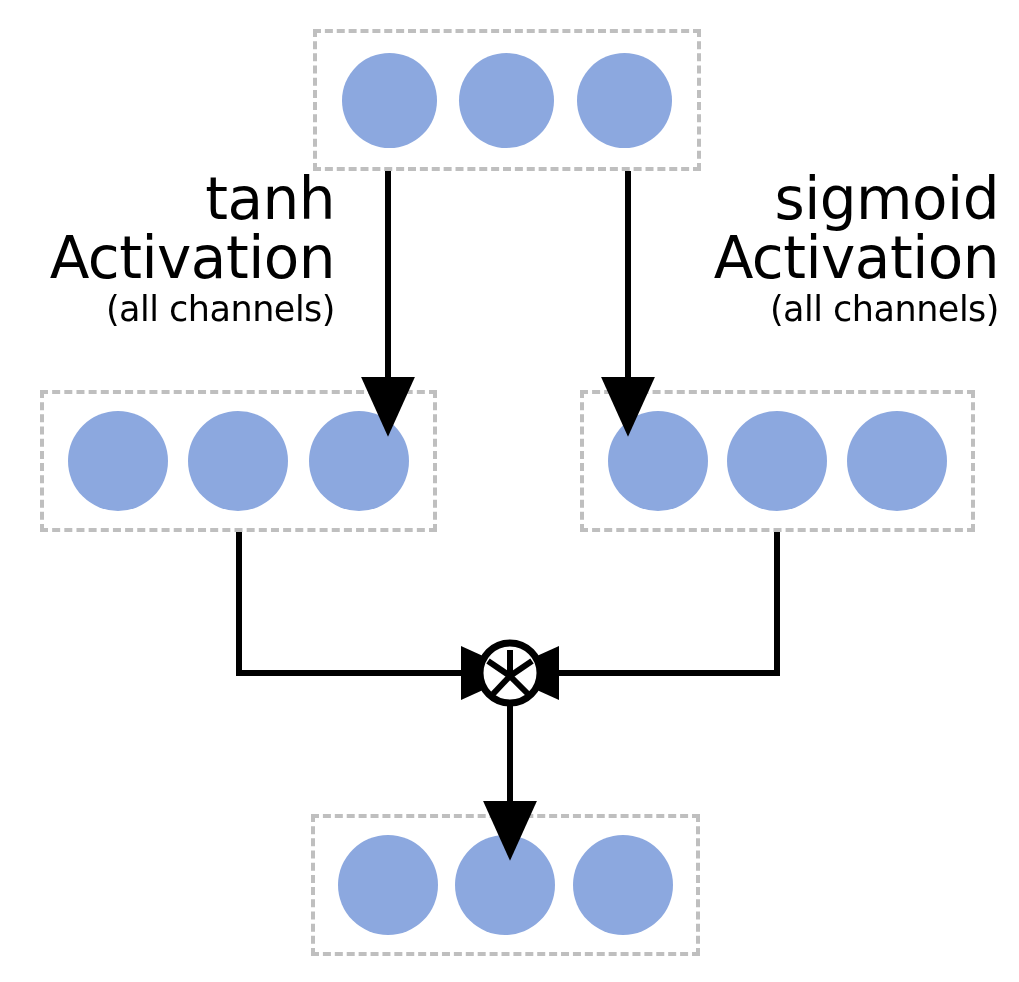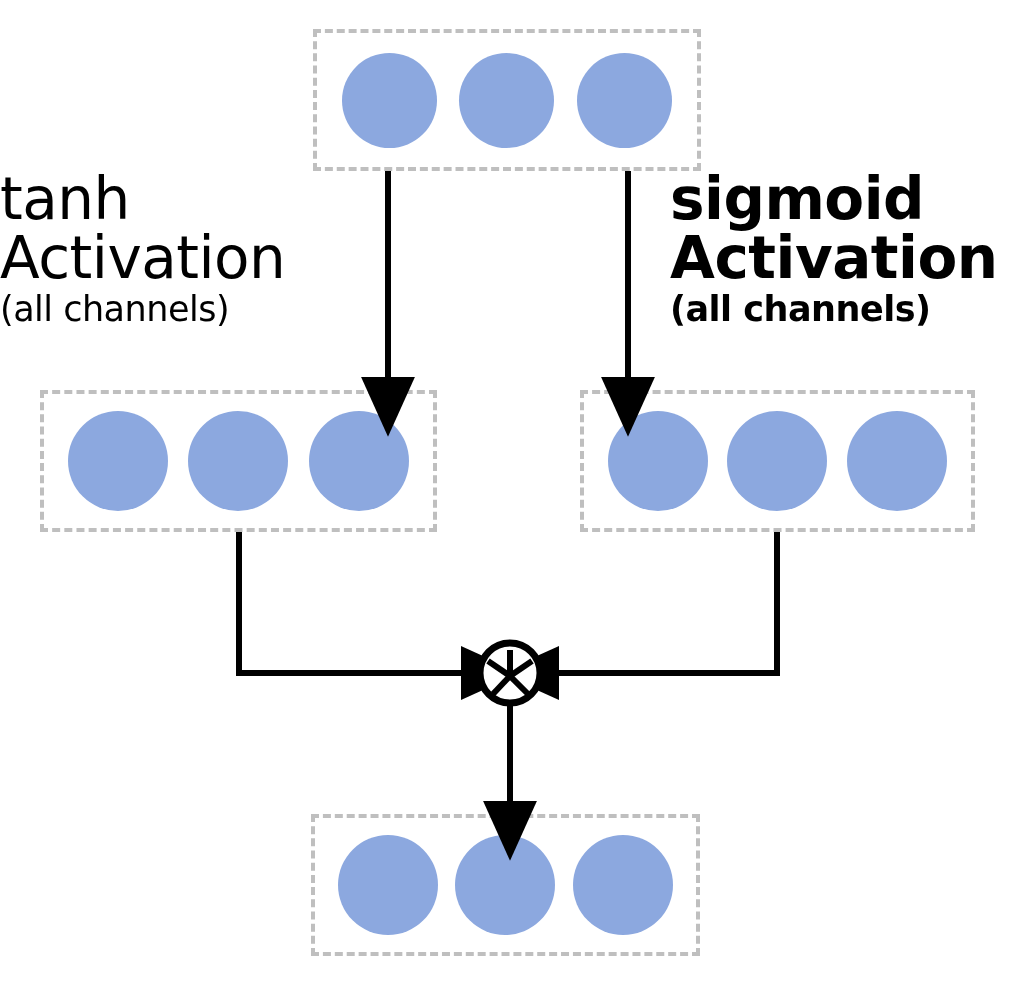--- a/index.html
+++ b/index.html
@@ -31,21 +31,21 @@
   }
   .unit-circle {
     border-radius: 50%;
     background: #8ca8df;
     flex: 0 0 auto;
   }
   
   .act-label {
     position: absolute;
     color: #000000;
-    text-align: left;
+    text-align: right;
     line-height: 1.02;
     white-space: nowrap;
   }
   .act-label .act-name,
   .act-label .act-word {
     display: block;
     font-size: 58px;
     letter-spacing: -0.5px;
   }
   .act-label .act-sub {
@@ -92,21 +92,21 @@
     <span class="unit-circle" style="width: 100px; height: 100px; background: rgb(140, 168, 223);"></span>
     <span class="unit-circle" style="width: 100px; height: 100px; background: rgb(140, 168, 223);"></span>
   </div>
 
   <div class="act-label" id="label-left" style="left: 0px; top: 170px; width: 335px;">
     <span class="act-name">tanh</span>
     <span class="act-word">Activation</span>
     <span class="act-sub">(all channels)</span>
   </div>
 
-  <div class="act-label" id="label-right" style="left: 670px; top: 170px; width: 329px; font-weight: bold;">
+  <div class="act-label" id="label-right" style="left: 670px; top: 170px; width: 329px;">
     <span class="act-name">sigmoid</span>
     <span class="act-word">Activation</span>
     <span class="act-sub">(all channels)</span>
   </div>
 
   <svg id="wires" viewBox="0 0 1019 982">
     <defs>
       <marker id="arrow-down-head" markerWidth="11" markerHeight="9" refX="0.2" refY="4.5" orient="auto" markerUnits="strokeWidth">
         <path d="M0,0 L0,9 L10,4.5 z" fill="#000000"></path>
       </marker>

